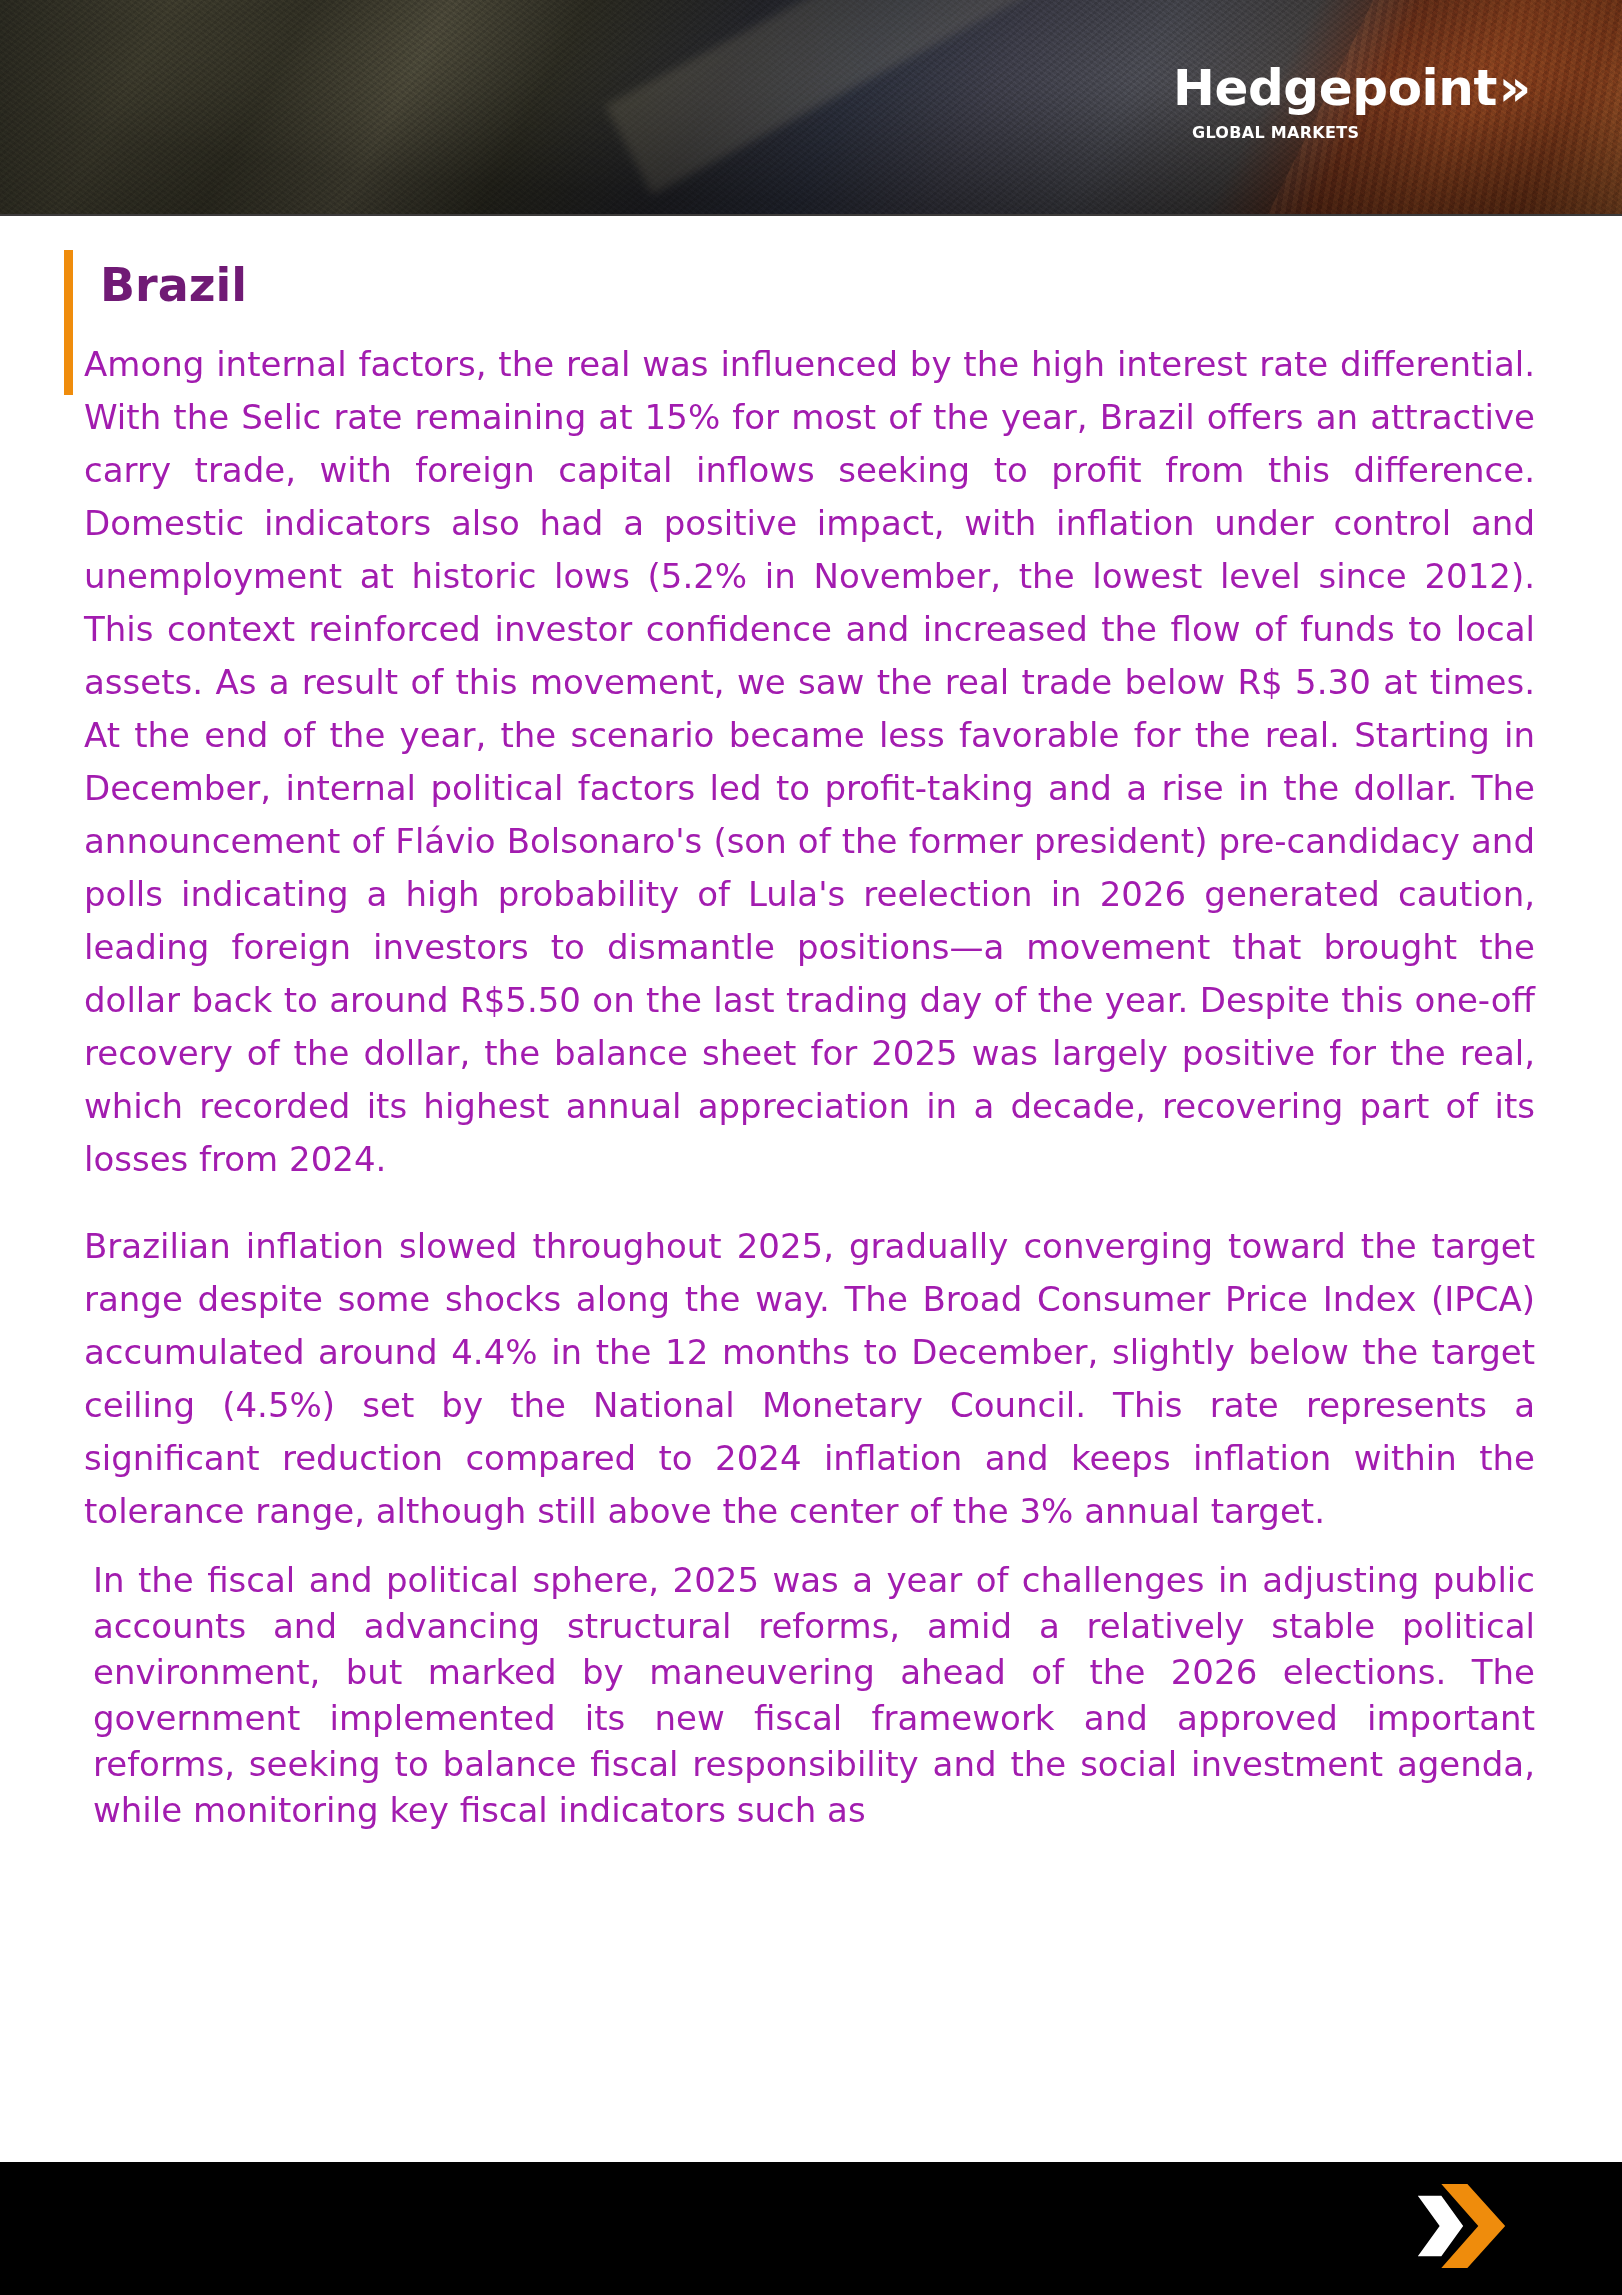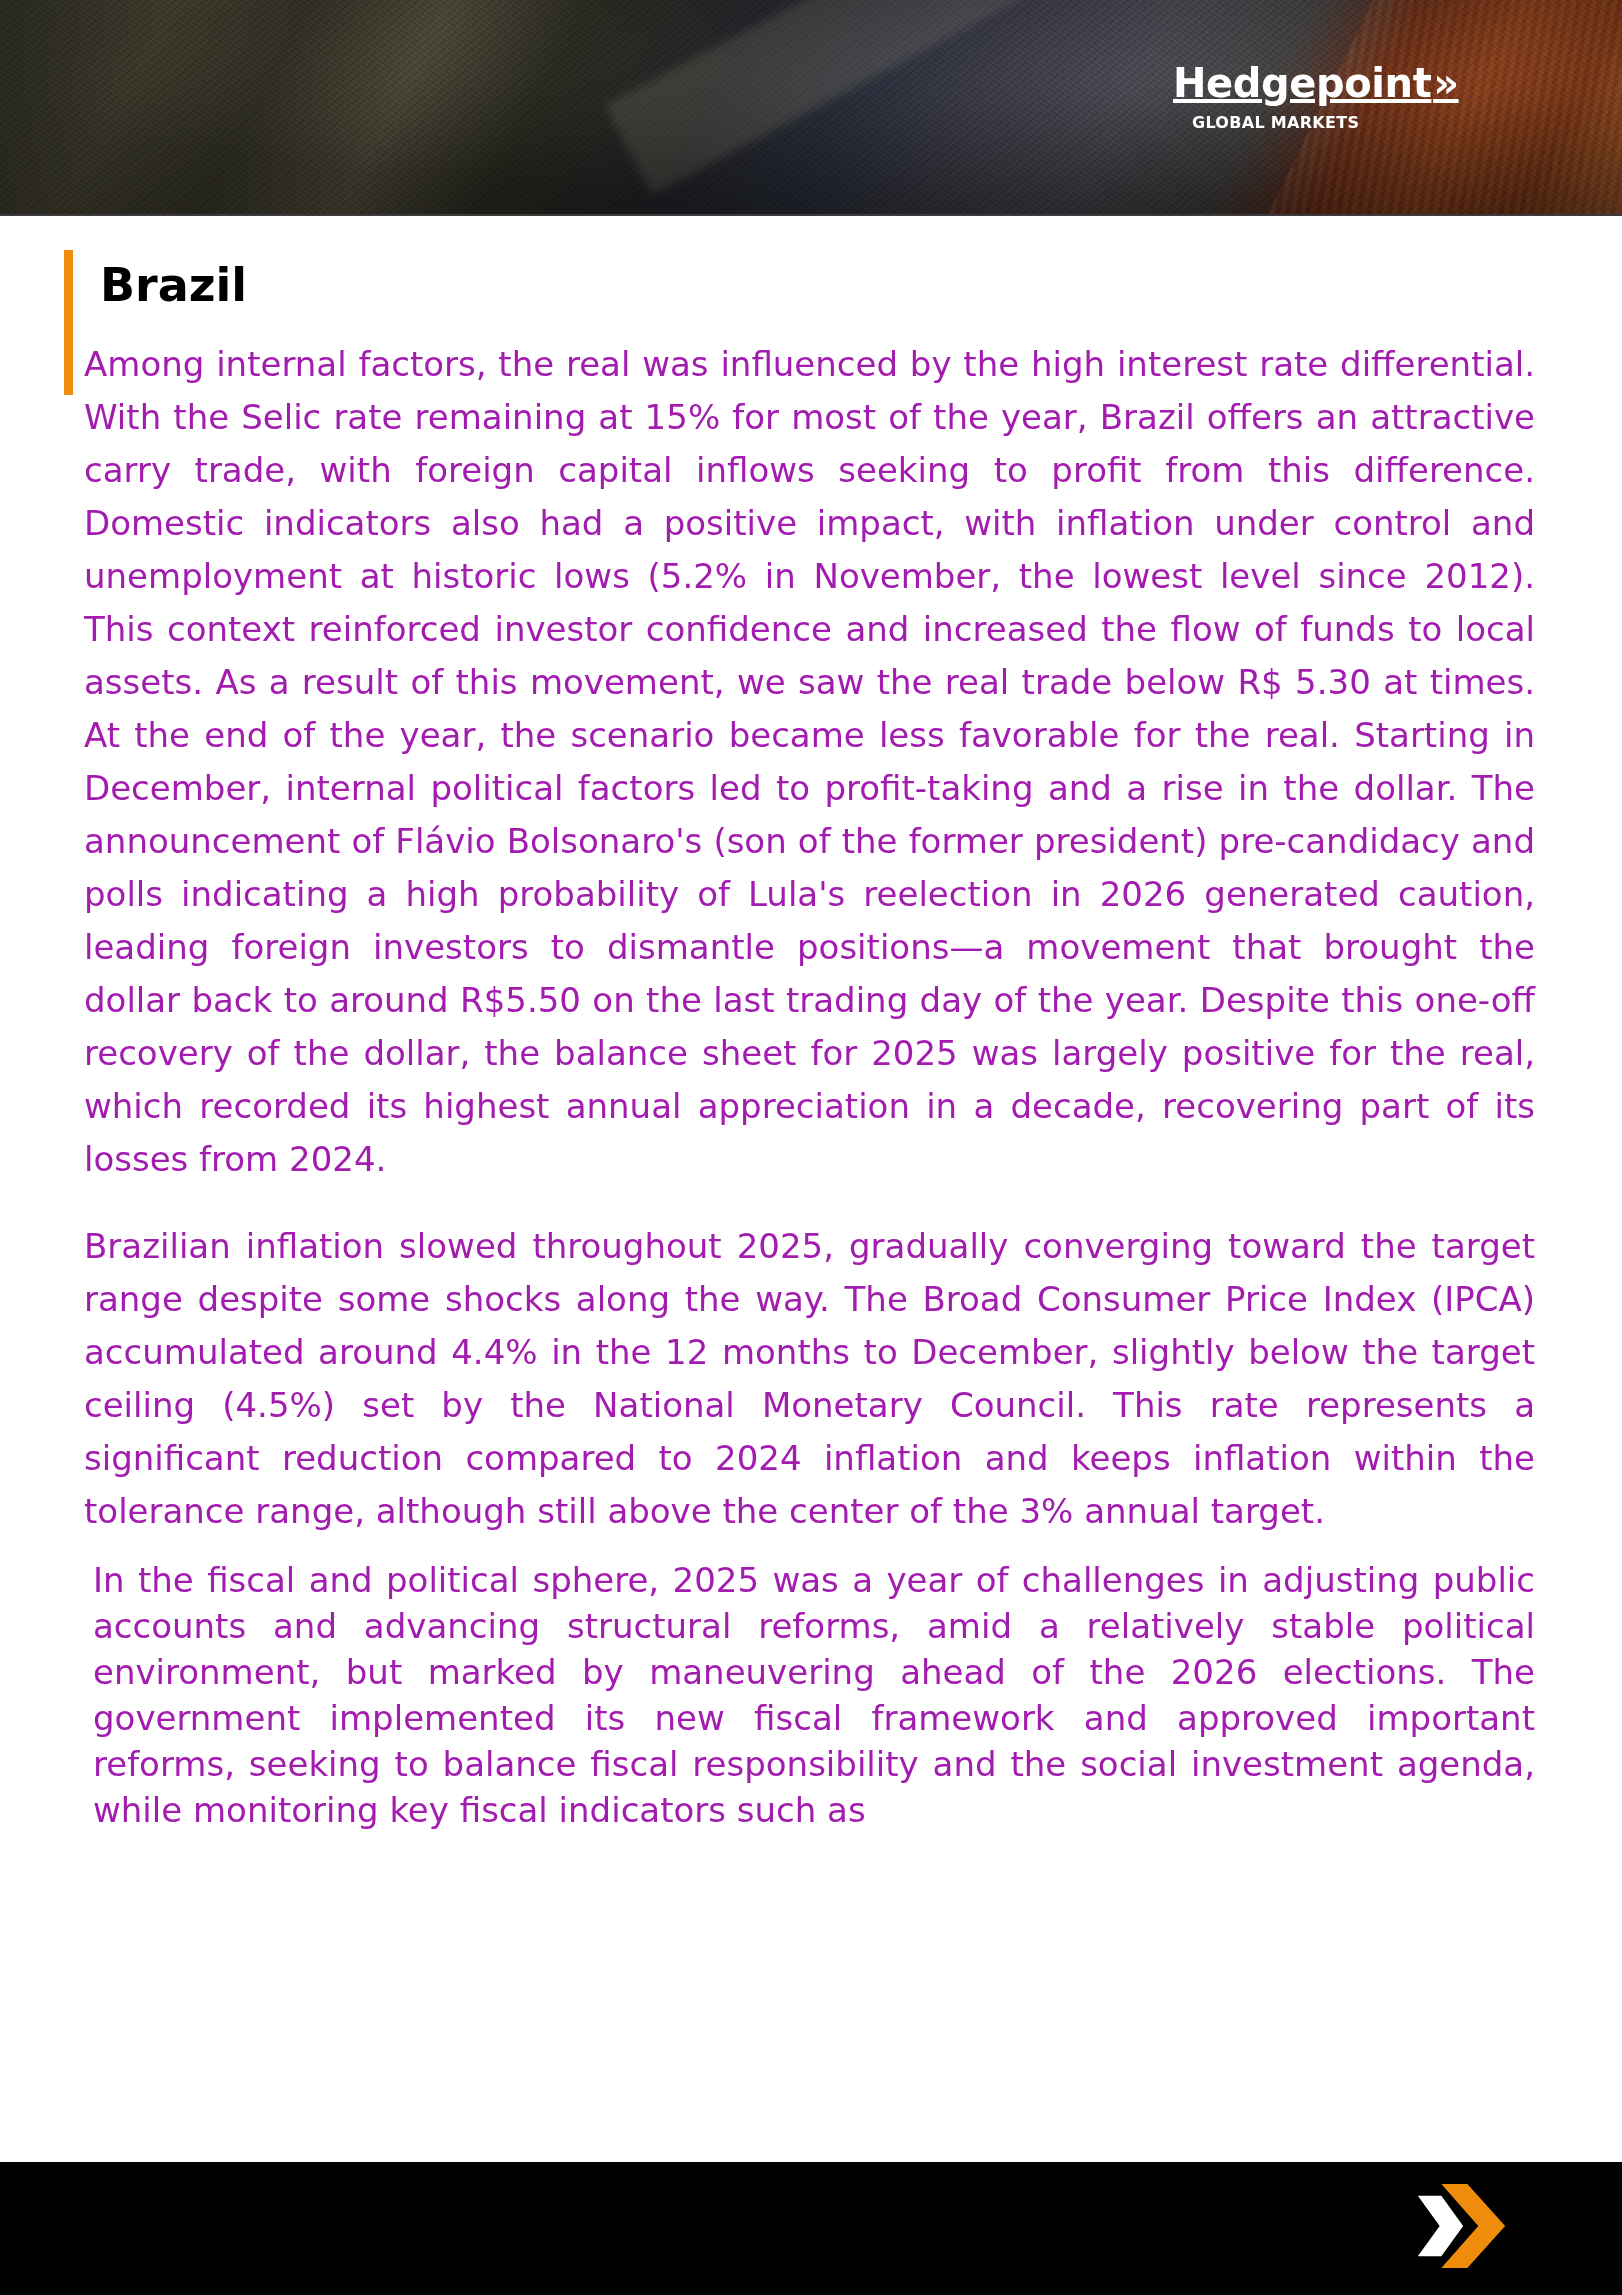--- a/index.html
+++ b/index.html
@@ -40,45 +40,44 @@
     .banner-shade {
       position: absolute; inset: 0;
       background: radial-gradient(ellipse at 80% 40%, rgba(0,0,0,0.0) 0%, rgba(0,0,0,0.35) 70%);
     }
 
     .logo { position: absolute; left: 1173px; top: 63px; color: #ffffff; }
     .logo-word {
       display: block;
       font-family: "DejaVu Sans", sans-serif;
       font-weight: bold;
-      font-size: 40px;
+      font-size: 50px;
       letter-spacing: -0.4px;
       line-height: 1;
-      text-decoration: underline;
     }
     .logo-word .chev { font-weight: bold; margin-left: 1.7px; }
     .logo-sub {
       display: block;
       font-family: "DejaVu Sans", sans-serif;
       font-weight: bold;
       font-size: 16px;
       letter-spacing: 0.3px;
       margin-top: 10px;
       margin-left: 19px;
     }
 
     
     .accent-bar {
       position: absolute; left: 64px; top: 250px; width: 9.3px; height: 145px;
       background: #ef8c0c;
     }
     .section-title {
       position: absolute; left: 100px; top: 258px;
       font-family: "DejaVu Sans", sans-serif;
-      font-weight: bold; font-size: 46px; color: #000000; line-height: 1.2;
+      font-weight: bold; font-size: 46px; color: #701a75; line-height: 1.2;
     }
     .body {
       position: absolute; left: 84px; top: 338px; width: 1451px;
       font-family: "DejaVu Sans", sans-serif;
       font-size: 34px; line-height: 53px;
       text-align: justify; color: #a21caf;
     }
     .body p { margin: 0; }
     .body p.p1 { }
     .body p.p2 { margin-top: 34px; }

